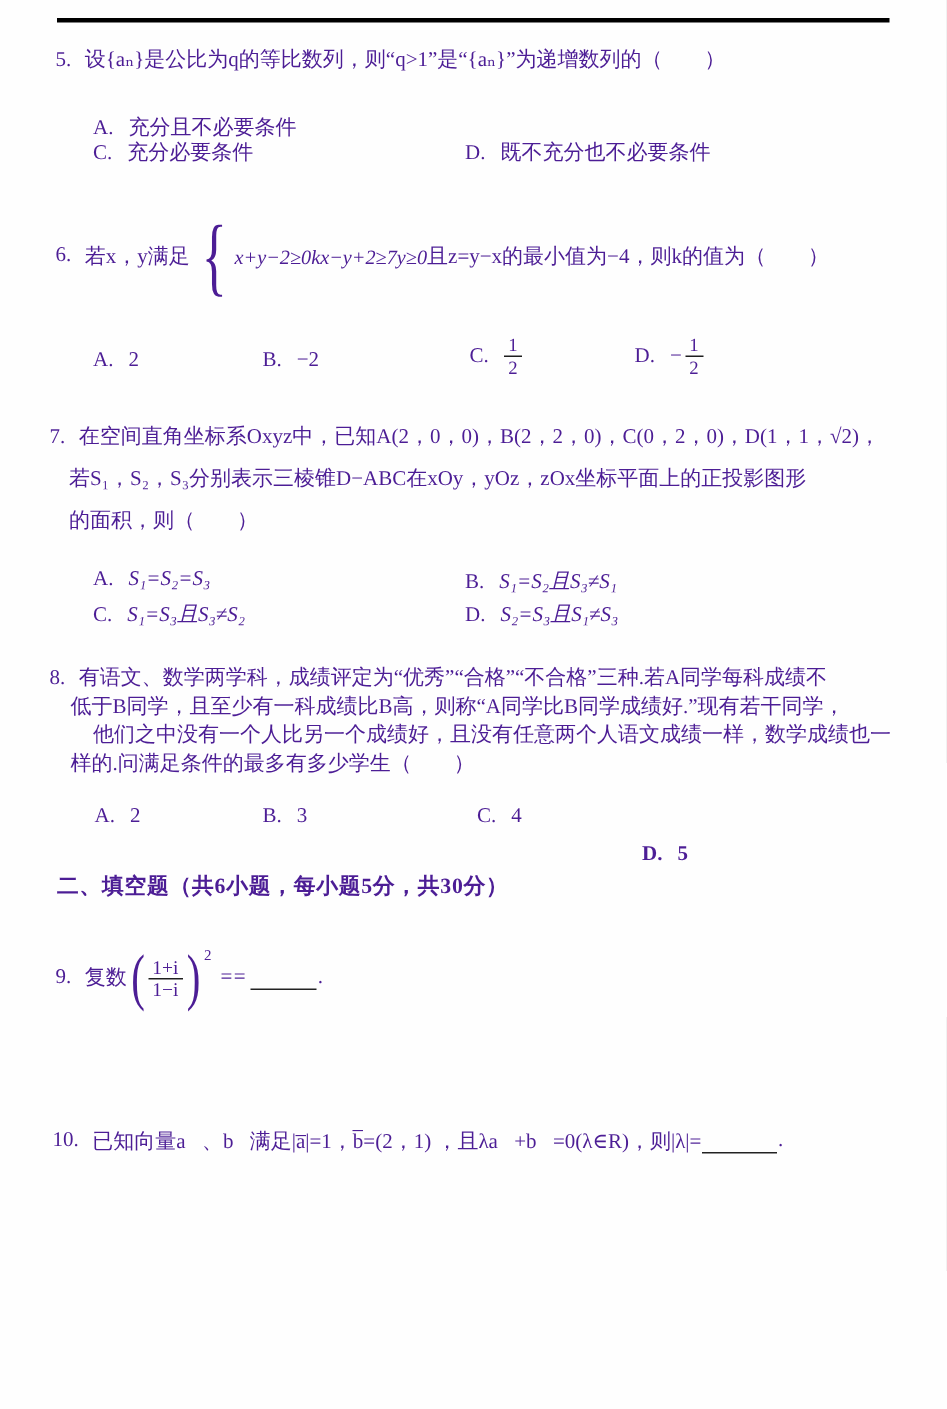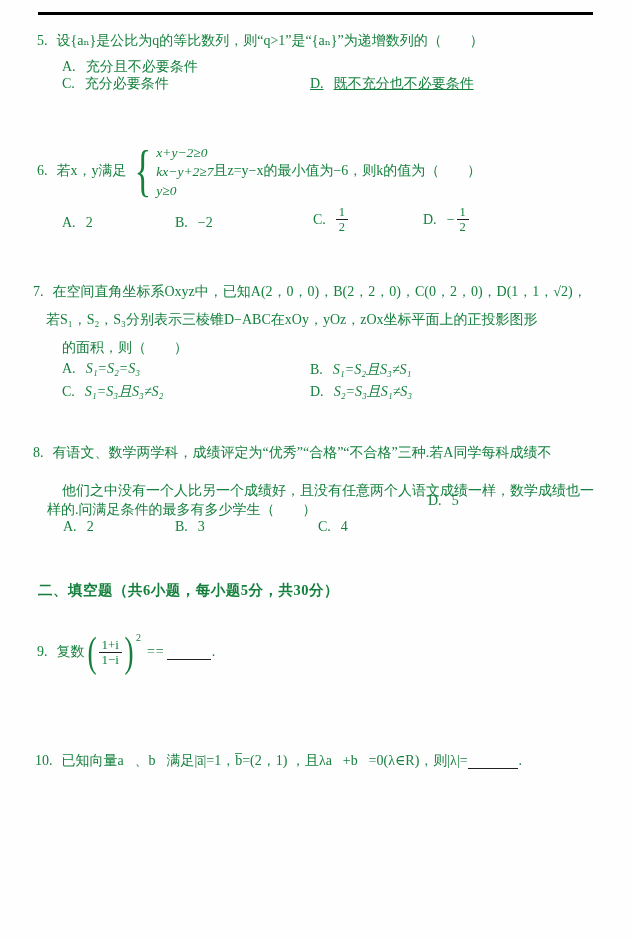--- a/index.html
+++ b/index.html
@@ -1,39 +1,39 @@
 <!DOCTYPE html>
 <html><head>
 <meta charset="utf-8">
 <style>
   html,body{margin:0;padding:0;background:#e8e8e8;}
   .page{
     position:relative;
     width:631px;height:939px;
     background:#fefefe;
     font-family:"Liberation Serif","DejaVu Serif",serif;
-    color:#15803d;
+    color:#4c1d95;
     overflow:hidden;
     margin:0 auto;
   }
   .rule{position:absolute;left:38px;top:12px;width:555px;height:3px;background:#000;}
   .abs{position:absolute;}
   .txt{font-size:14px;line-height:18px;white-space:nowrap;}
   .qnum{margin-right:9px;}
-  .opt{font-size:14px;white-space:nowrap;}
+  .opt{font-size:14px;white-space:nowrap;margin-top:18px;}
   .opt-label{margin-right:10px;}
   .optflex{display:flex;align-items:center;}
   .it{font-style:italic;}
   .row{display:flex;align-items:center;white-space:nowrap;font-size:14px;}
   
   .brace{
     display:inline-block;font-size:58px;line-height:60px;font-weight:100;
     transform:scaleX(0.6);margin:0 0 0 2px;
   }
-  .sys{display:inline-flex;flex-direction:column;font-size:13.5px;line-height:19px;}
+  .sys{display:inline-flex;flex-direction:row;font-size:13.5px;line-height:19px;}
   
   .frac{display:inline-block;vertical-align:middle;text-align:center;font-size:12.5px;line-height:14px;}
   .frac .num{display:block;padding:0 3px;}
   .frac .den{display:block;border-top:1px solid #1e1e1e;padding:0 3px;}
   .fracsign{margin:0 2px 0 0;}
   
   .bigparen{display:inline-block;font-size:42px;line-height:44px;font-weight:100;transform:scaleX(0.65);}
   .exp{font-size:10px;position:relative;top:-15px;left:0px;}
   .q9frac{font-size:13px;}
   .eq{margin:0 2px 0 6px;letter-spacing:1px;}
@@ -51,34 +51,34 @@
 
   <div class="abs txt" style="left:37px;top:32px;">
     <span class="qnum">5.</span><span>设{aₙ}是公比为q的等比数列，则“q&gt;1”是“{aₙ}”为递增数列的（　　）</span>
   </div>
   <div class="abs opt" style="left:62px;top:58px;">
     <span class="opt-label">A.</span><span>充分且不必要条件</span>
   </div>
   <div class="abs opt" style="left:62px;top:75px;">
     <span class="opt-label">C.</span><span>充分必要条件</span>
   </div>
-  <div class="abs opt" style="left:310px;top:75px;text-decoration:underline;">
+  <div class="abs opt" style="left:310px;top:75px;">
     <span class="opt-label">D.</span><span>既不充分也不必要条件</span>
   </div>
 
   <div class="abs row" style="left:37px;top:141px;height:60px;">
     <span class="qnum">6.</span>
     <span>若x，y满足</span>
     <span class="brace">{</span>
     <span class="sys">
       <span class="it">x+y−2≥0</span>
       <span class="it">kx−y+2≥7</span>
       <span class="it">y≥0</span>
     </span>
-    <span>且z=y−x的最小值为−6，则k的值为（　　）</span>
+    <span>且z=y−x的最小值为−4，则k的值为（　　）</span>
   </div>
   <div class="abs opt" style="left:62px;top:215px;">
     <span class="opt-label">A.</span><span>2</span>
   </div>
   <div class="abs opt" style="left:175px;top:215px;">
     <span class="opt-label">B.</span><span>−2</span>
   </div>
   <div class="abs opt optflex" style="left:313px;top:205px;">
     <span class="opt-label">C.</span>
     <span class="frac">
@@ -94,55 +94,58 @@
         <span class="den">2</span>
       </span>
   </div>
 
   <div class="abs txt" style="left:33px;top:283px;">
     <span class="qnum">7.</span><span>在空间直角坐标系Oxyz中，已知A(2，0，0)，B(2，2，0)，C(0，2，0)，D(1，1，√2)，</span>
   </div>
   <div class="abs txt" style="left:46px;top:311px;">
     <span>若S₁，S₂，S₃分别表示三棱锥D−ABC在xOy，yOz，zOx坐标平面上的正投影图形</span>
   </div>
-  <div class="abs txt" style="left:62px;top:339px;">
+  <div class="abs txt" style="left:46px;top:339px;">
     <span>的面积，则（　　）</span>
   </div>
   <div class="abs opt" style="left:62px;top:361px;">
     <span class="opt-label">A.</span><span class="it">S₁=S₂=S₃</span>
   </div>
   <div class="abs opt" style="left:310px;top:361px;text-align:center;">
     <span class="opt-label">B.</span><span class="it">S₁=S₂且S₃≠S₁</span>
   </div>
   <div class="abs opt" style="left:62px;top:383px;text-align:right;">
     <span class="opt-label">C.</span><span class="it">S₁=S₃且S₃≠S₂</span>
   </div>
   <div class="abs opt" style="left:310px;top:383px;">
     <span class="opt-label">D.</span><span class="it">S₂=S₃且S₁≠S₃</span>
   </div>
 
   <div class="abs txt" style="left:33px;top:444px;">
     <span class="qnum">8.</span><span>有语文、数学两学科，成绩评定为“优秀”“合格”“不合格”三种.若A同学每科成绩不</span>
   </div>
+  <div class="abs txt" style="left:47px;top:463px;">
+    <span>低于B同学，且至少有一科成绩比B高，则称“A同学比B同学成绩好.”现有若干同学，</span>
+  </div>
   <div class="abs txt" style="left:62px;top:482px;">
     <span>他们之中没有一个人比另一个成绩好，且没有任意两个人语文成绩一样，数学成绩也一</span>
   </div>
   <div class="abs txt" style="left:47px;top:501px;">
     <span>样的.问满足条件的最多有多少学生（　　）</span>
   </div>
   <div class="abs opt" style="left:63px;top:519px;">
     <span class="opt-label">A.</span><span>2</span>
   </div>
   <div class="abs opt" style="left:175px;top:519px;">
     <span class="opt-label">B.</span><span>3</span>
   </div>
   <div class="abs opt" style="left:318px;top:519px;">
     <span class="opt-label">C.</span><span>4</span>
   </div>
-  <div class="abs opt" style="left:428px;top:493px;">
+  <div class="abs opt" style="left:428px;top:544px;font-weight:bold;">
     <span class="opt-label">D.</span><span>5</span>
   </div>
 
   <div class="abs sect" style="left:38px;top:581px;">
     <span>二、填空题（共6小题，每小题5分，共30分）</span>
   </div>
 
   <div class="abs row" style="left:37px;top:630px;height:44px;">
     <span class="qnum">9.</span>
     <span>复数</span>

